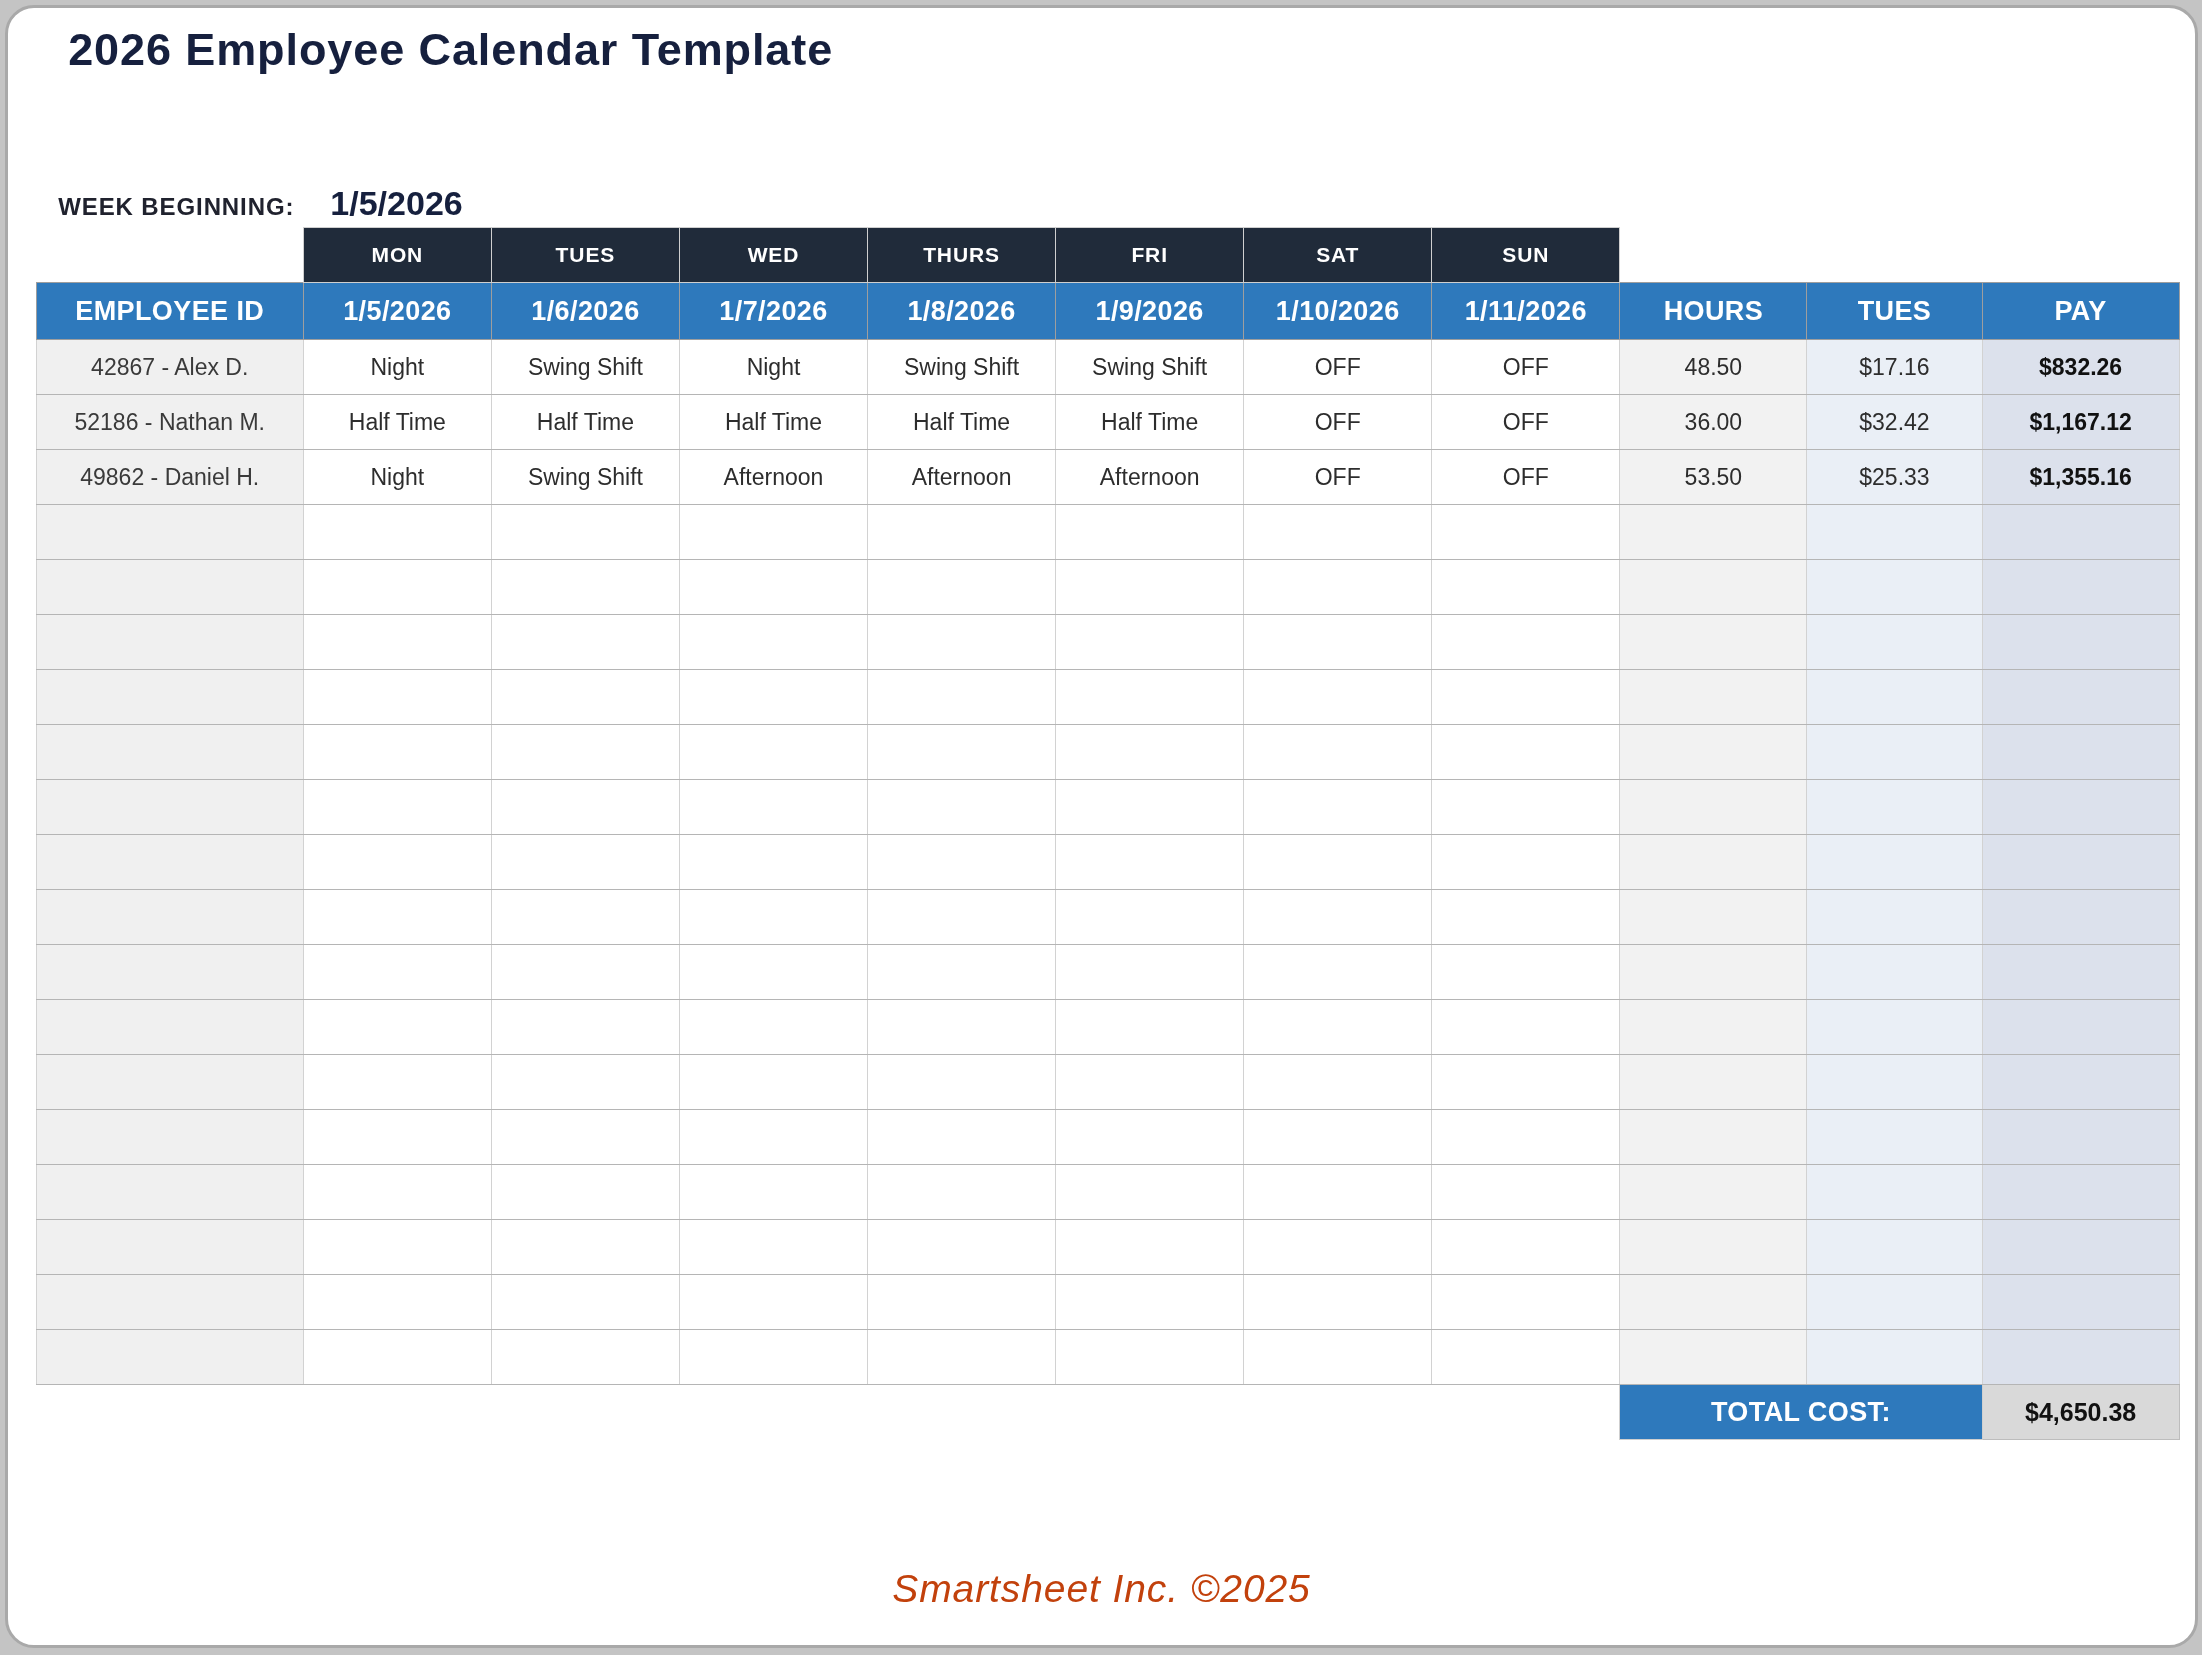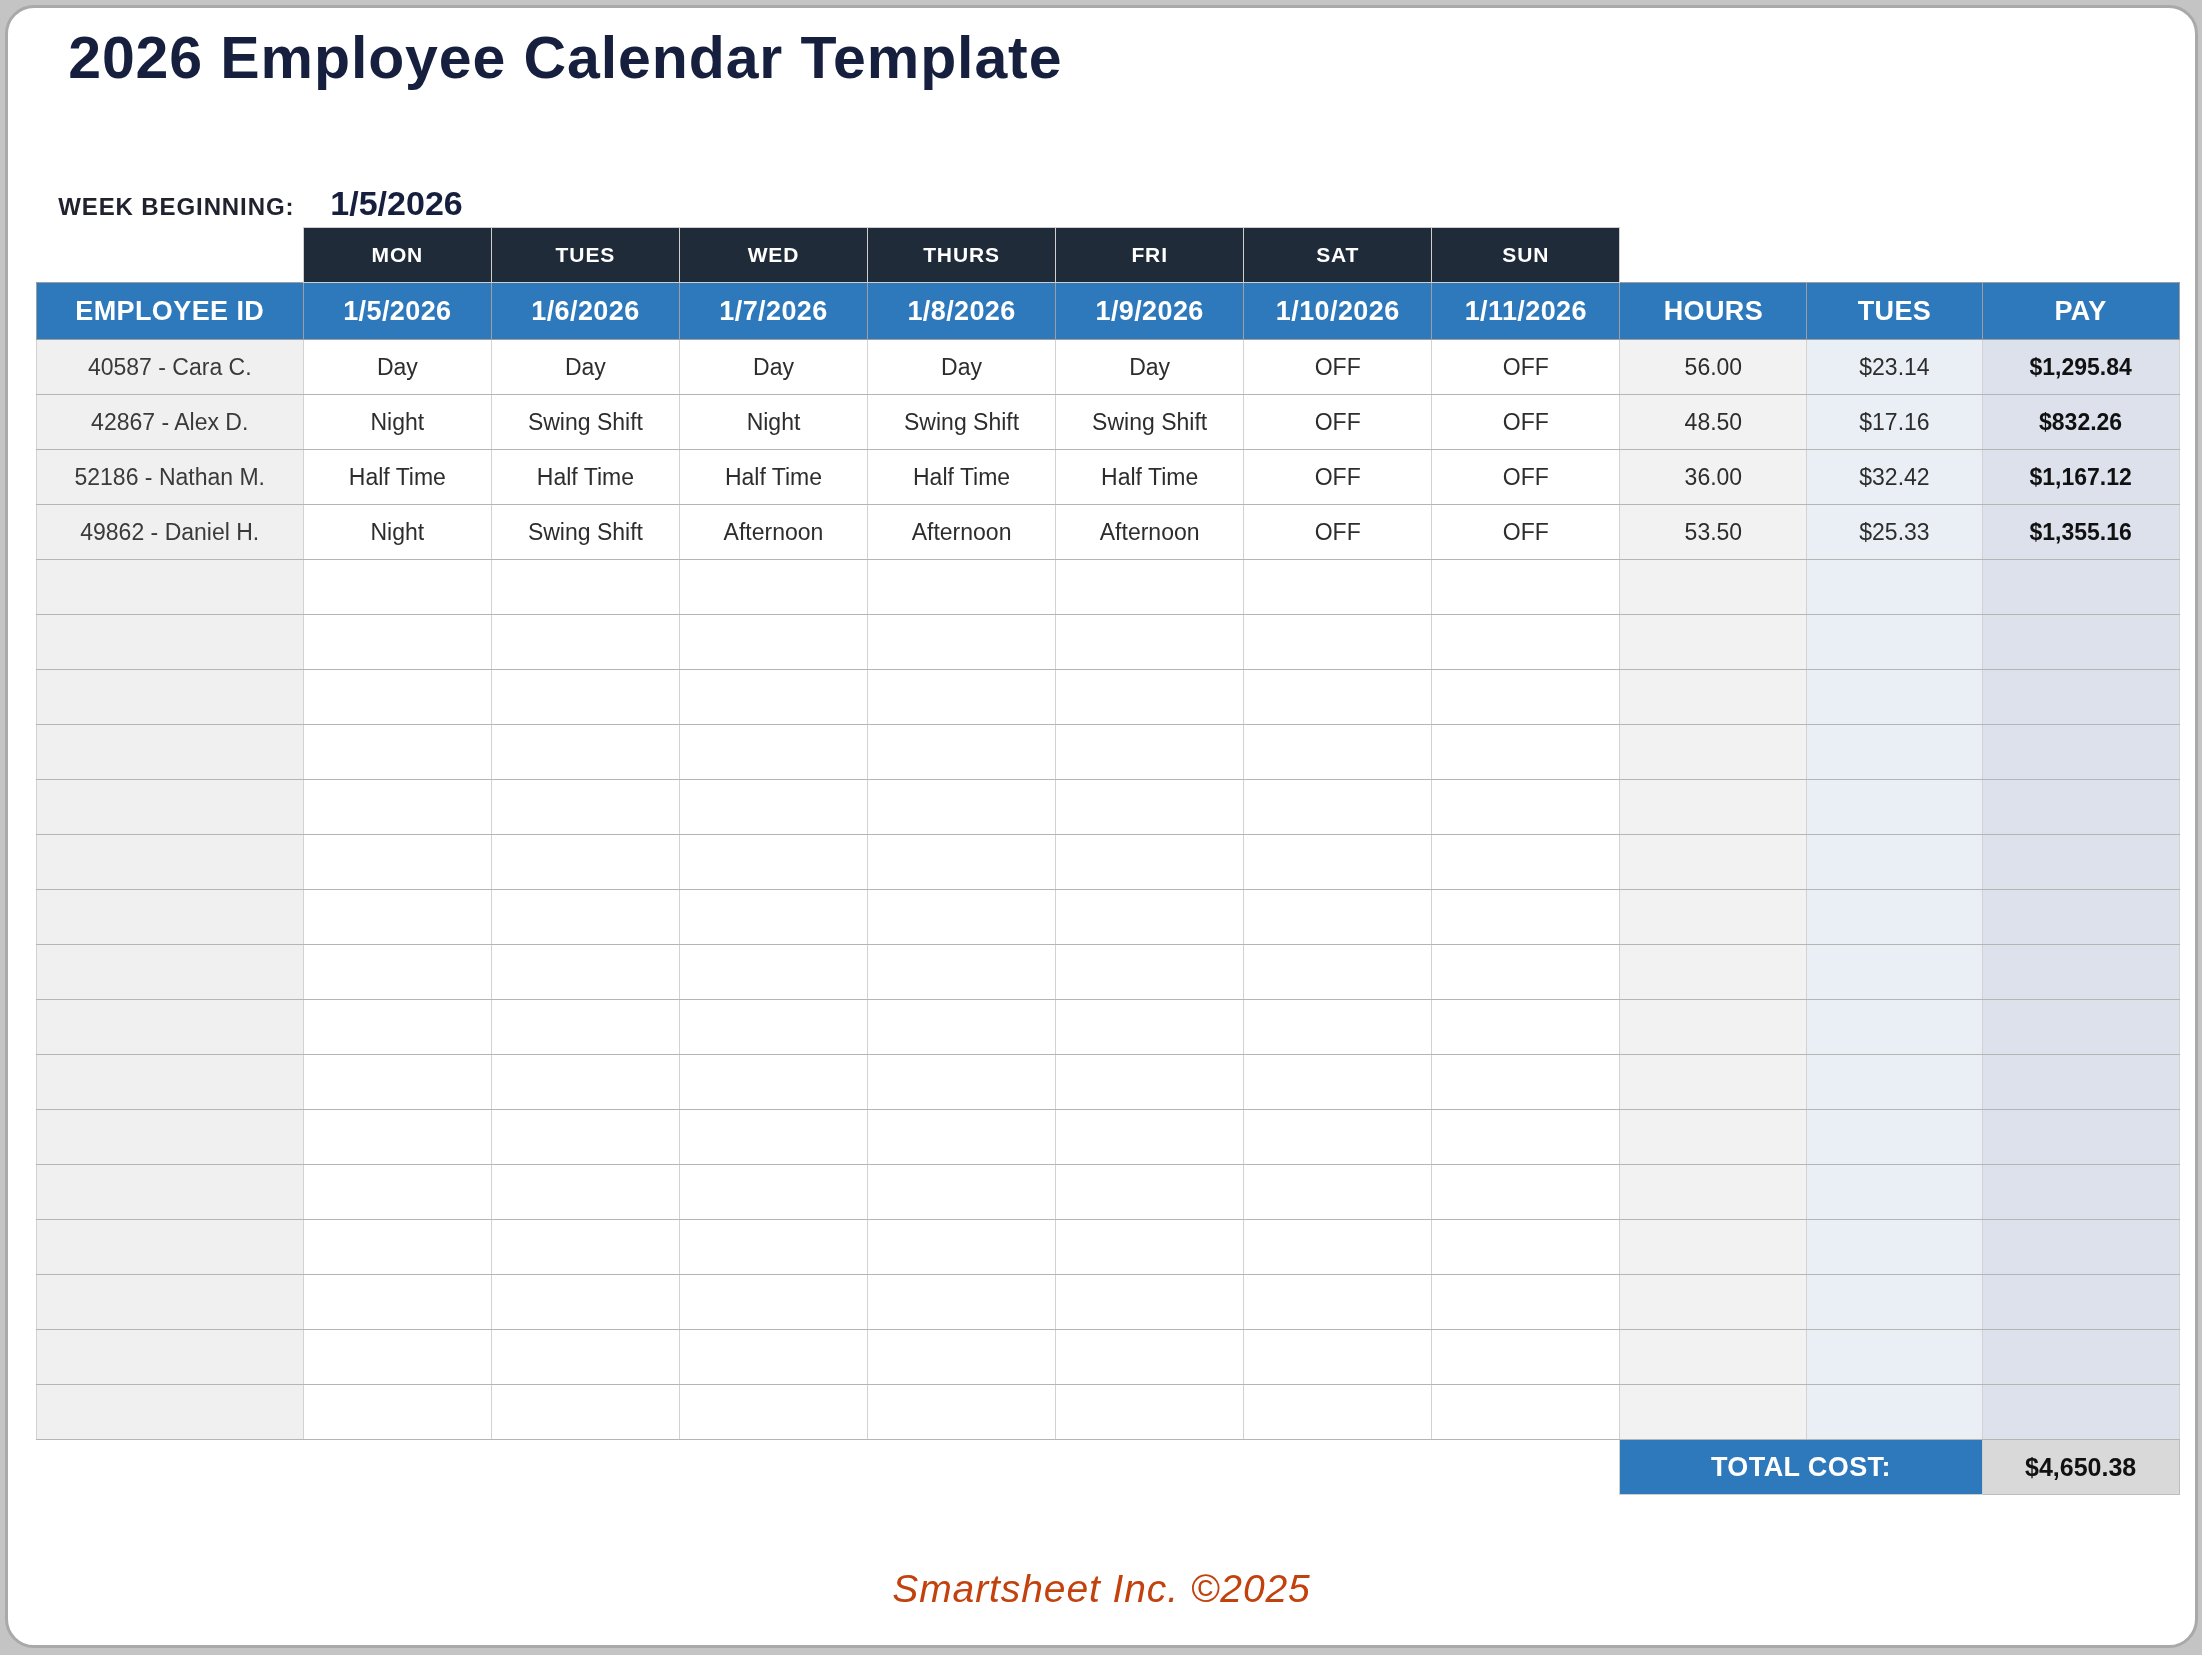--- a/index.html
+++ b/index.html
@@ -15,21 +15,21 @@
     left: 5.2px; top: 5.2px; right: 5.2px; bottom: 6.9px;
     background: #ffffff;
     border: 3.4px solid #a9a9a9;
     border-radius: 29px;
     box-sizing: border-box;
   }
   .page-title {
     position: absolute;
     left: 60px; top: 15.5px;
     margin: 0;
-    font-size: 59px;
+    font-size: 45px;
     font-weight: 700;
     letter-spacing: 0.9px;
     color: var(--navy, #16203E);
   }
   .week {
     position: absolute;
     left: 50px; top: 176px;
     display: flex;
     align-items: baseline;
     gap: 36px;
@@ -176,33 +176,20 @@
         <th>1/9/2026</th>
         <th>1/10/2026</th>
         <th>1/11/2026</th>
         <th>HOURS</th>
         <th>TUES</th>
         <th>PAY</th>
       </tr>
     </thead>
     <tbody>
         <tr>
-          <td class="col-employee">40587 - Cara C.</td>
-          <td class="col-day">Day</td>
-          <td class="col-day">Day</td>
-          <td class="col-day">Day</td>
-          <td class="col-day">Day</td>
-          <td class="col-day">Day</td>
-          <td class="col-day">OFF</td>
-          <td class="col-day">OFF</td>
-          <td class="col-hours">56.00</td>
-          <td class="col-rate">$23.14</td>
-          <td class="col-pay">$1,295.84</td>
-        </tr>
-        <tr>
           <td class="col-employee">42867 - Alex D.</td>
           <td class="col-day">Night</td>
           <td class="col-day">Swing Shift</td>
           <td class="col-day">Night</td>
           <td class="col-day">Swing Shift</td>
           <td class="col-day">Swing Shift</td>
           <td class="col-day">OFF</td>
           <td class="col-day">OFF</td>
           <td class="col-hours">48.50</td>
           <td class="col-rate">$17.16</td>

